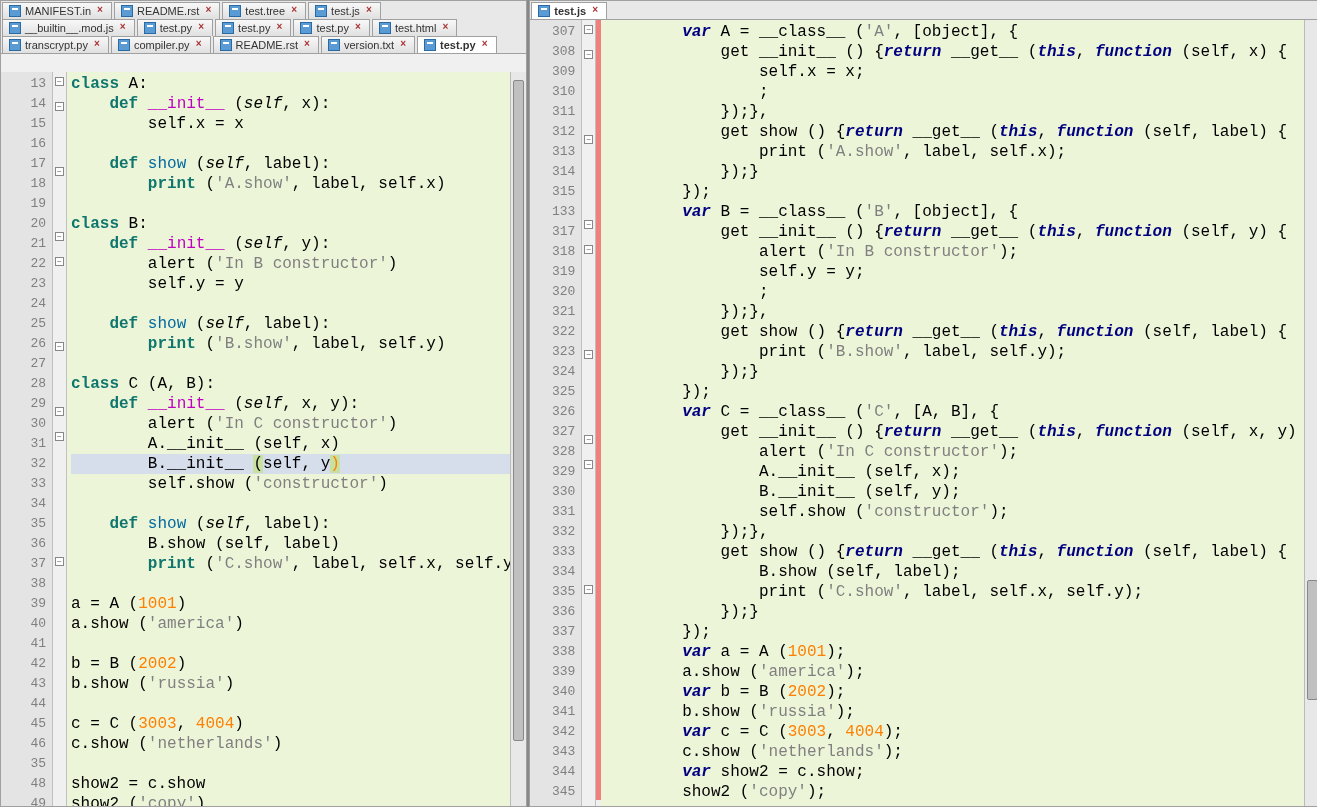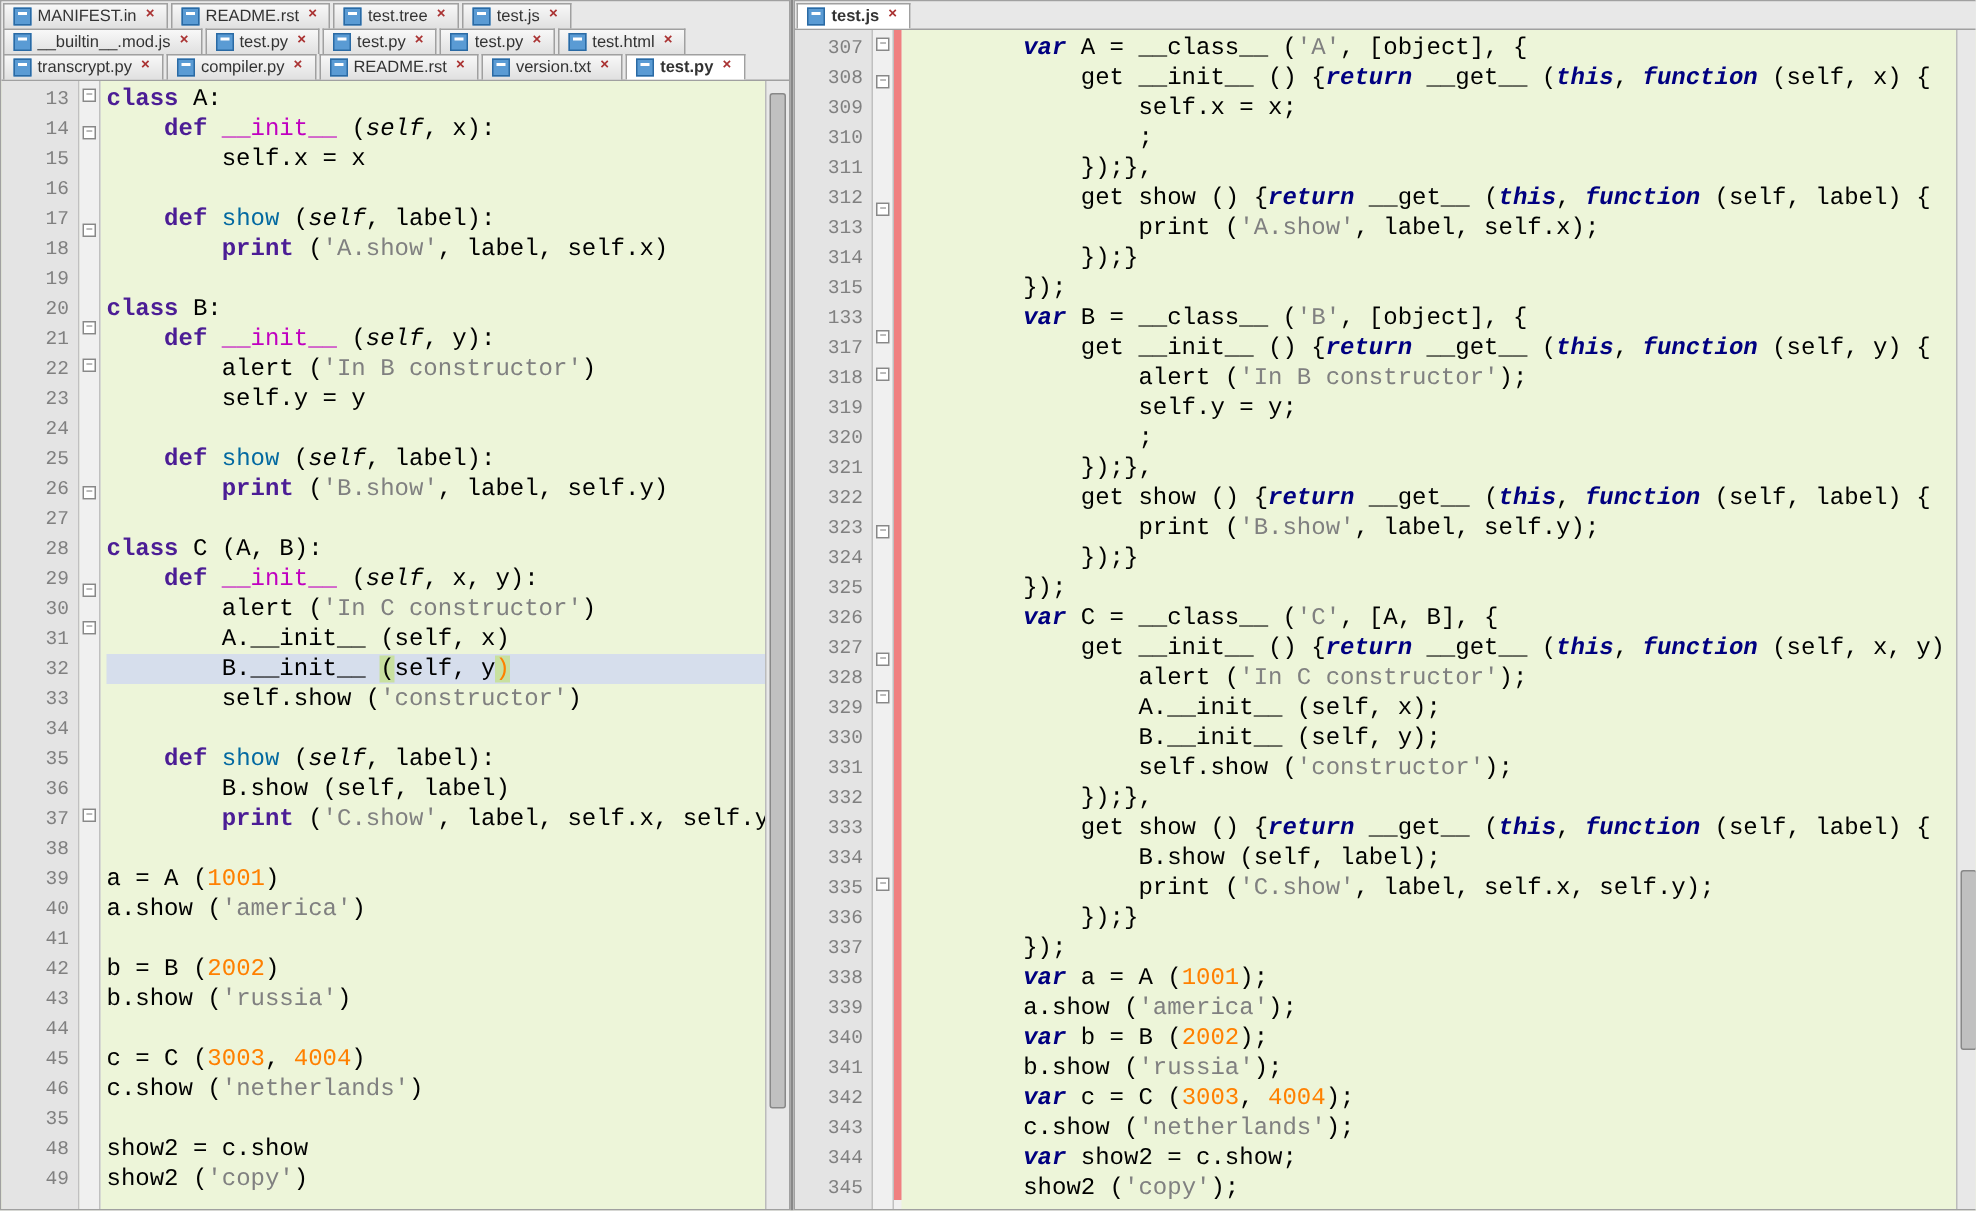--- a/index.html
+++ b/index.html
@@ -1,39 +1,39 @@
 <!DOCTYPE html>
 <html><head>
 <meta charset="utf-8">
 <style>
 * { margin: 0; padding: 0; box-sizing: border-box; }
 html, body { width: 100%; height: 100%; font-family: Consolas, 'Courier New', monospace; font-size: 13px; overflow: hidden; background: #e4e4e4; }
 .app { display: flex; width: 100%; height: 100%; }
 .pane { display: flex; flex-direction: column; height: 100%; background: #f0f0f0; border: 1px solid #a0a0a0; }
-.pane-left { width: 540px; }
+.pane-left { width: 540px; gap: 18px; }
 .splitter { width: 6px; background: #d0d0d0; cursor: col-resize; border-left:1px solid #888; border-right:1px solid #888; }
 .pane-right { flex: 1; }
 .tabs { display: flex; flex-wrap: wrap; background: #e8e8e8; border-bottom: 1px solid #a0a0a0; padding: 1px 0 0 0; }
 .tab { display: flex; align-items: center; gap: 4px; padding: 2px 6px; background: linear-gradient(#f8f8f8,#e0e0e0); border: 1px solid #a0a0a0; border-bottom: none; margin: 0 1px; font-family: Tahoma, sans-serif; font-size: 11px; color: #333; cursor: pointer; }
 .tab.active { background: #fff; font-weight: bold; }
 .tab .icon { width: 12px; height: 12px; background: #5a9bd4; display:inline-block; border:1px solid #2a6aa4; position:relative; }
 .tab .icon::after { content:""; position:absolute; left:2px; top:2px; right:2px; height:2px; background:#fff; }
 .tab .close { width: 10px; height: 10px; color: #a33; font-weight:bold; font-size:10px; line-height:8px; text-align:center; }
 .editor { flex: 1; display: flex; overflow: hidden; background: #edf5d9; position: relative; }
 .gutter { width: 52px; background: #e4e4e4; color: #808080; text-align: right; padding: 2px 6px 2px 2px; font-size: 13px; line-height: 20px; border-right: 1px solid #c0c0c0; user-select:none; }
 .foldcol { width: 14px; background: #f0f0f0; border-right: 1px solid #c0c0c0; line-height:20px; text-align:center; font-size:10px; color:#666; user-select:none;}
 .foldcol .fm { display:block; height:20px; }
 .foldcol .box { width:9px; height:9px; border:1px solid #888; margin:5px auto 0; font-size:8px; line-height:7px; text-align:center; background:#fff; }
 .changecol { width: 5px; background:#f0f0f0; }
 .changecol .mk { display:block; height:20px; }
 .changecol .red { background:#f08080; }
 .code { flex:1; padding: 2px 4px; font-size: 16px; line-height: 20px; white-space: pre; overflow:auto; }
 .code .line { height:20px; }
 .code .hl { background: #d6deec; display:block; width:100%; }
-.kw-blue { color: #4c1d95; font-weight: bold; }
+.kw-blue { color: #0f766e; font-weight: bold; }
 .kw-navy { color: #000080; font-weight: bold; font-style: italic; }
 .ident { color: #0369a1; }
 .func { color: #c000c0; }
 .str { color: #808080; }
 .num { color: #ff8000; }
 .self { color: #000; font-style: italic; }
 .brace { color:#000;}
 .this { color:#000080; font-style:italic; font-weight:bold;}
 .paren-hl { background:#c8e0a0; }
 .scrollbar-v { position:absolute; right:0; top:0; bottom:0; width:16px; background:#e8e8e8; border-left:1px solid #bbb;}

